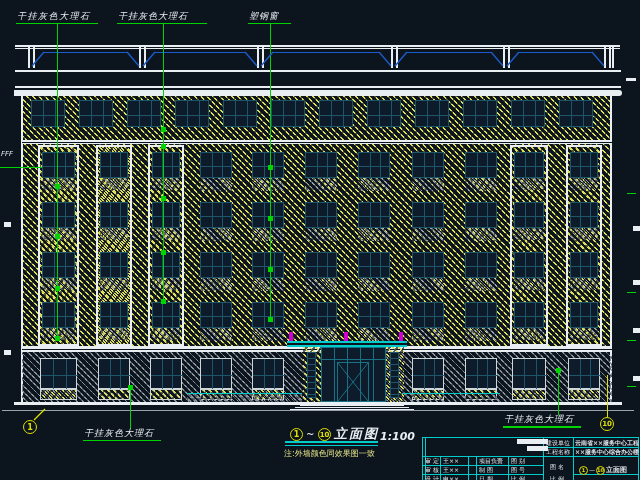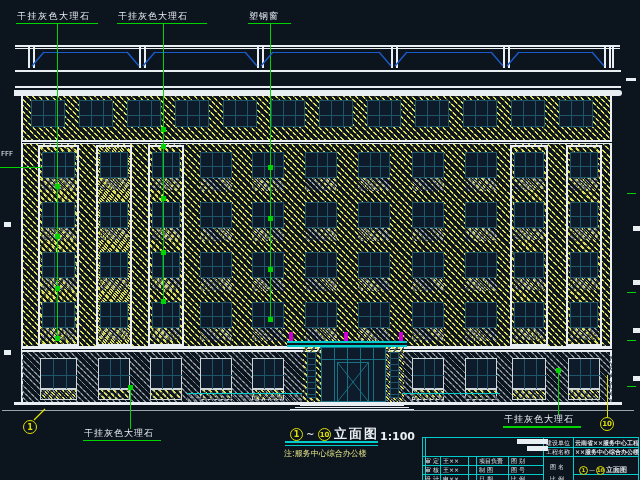--- a/index.html
+++ b/index.html
@@ -1,19 +1,19 @@
 <!DOCTYPE html>
 <html><head>
 <meta charset="utf-8">
 <style>
   html,body{margin:0;padding:0;background:#000;}
   #canvas{position:relative;width:640px;height:480px;overflow:hidden;
     background:#0c141d;font-family:"DejaVu Sans",sans-serif;}
   .abs{position:absolute;}
-  .txt{color:#e8eef2;white-space:nowrap;line-height:1;}
+  .txt{color:#e8eef2;white-space:nowrap;line-height:1;font-style:italic;}
   .hatch-y{background-image:
       repeating-linear-gradient(-55deg, rgba(12,20,29,.65) 0 2px, transparent 2px 6px),
       repeating-linear-gradient(45deg, transparent 0 3px, #dede5c 3px 4.4px);}
   .hatch-g{background-image:
       repeating-linear-gradient(-55deg, rgba(12,20,29,.55) 0 2px, transparent 2px 5px),
       repeating-linear-gradient(45deg, transparent 0 2.6px, #99a1a9 2.6px 3.8px);}
   .hatch-gd{background-image:
       repeating-linear-gradient(-55deg, rgba(12,20,29,.45) 0 2px, transparent 2px 5px),
       repeating-linear-gradient(45deg, transparent 0 3.2px, #8b939c 3.2px 4.4px);}
   .white{background:#e8eef2;}
@@ -542,21 +542,21 @@
   <div class="abs yellow" style="left:607px;top:375px;width:1px;height:42px;"></div>
 
   <div>
     <div class="circ" style="left:290px;top:428px;width:13px;height:13px;font-size:8px;">1</div>
     <div class="abs txt" style="left:306px;top:430px;font-size:10px;">~</div>
     <div class="circ" style="left:318px;top:428px;width:13px;height:13px;font-size:7px;">10</div>
     <div class="abs txt" style="left:334px;top:427px;font-size:13px;font-weight:bold;letter-spacing:2px;">立面图</div>
     <div class="abs cyanl" style="left:285px;top:441px;width:93px;height:2px;"></div>
     <div class="abs cyanl" style="left:285px;top:445px;width:93px;height:1px;"></div>
     <div class="abs txt" style="left:380px;top:431px;font-size:11px;font-weight:bold;">1:100</div>
-    <div class="abs" style="left:284px;top:448px;font-size:8px;color:#e6e68a;white-space:nowrap;">注:服务中心综合办公楼</div>
+    <div class="abs" style="left:284px;top:448px;font-size:8px;color:#e6e68a;white-space:nowrap;">注:外墙颜色同效果图一致</div>
   </div>
 
   <div id="titleblock" class="abs" style="left:422px;top:437px;width:217px;height:43px;">
     <div class="tb-line" style="left:0;top:0;width:217px;height:1px;"></div>
     <div class="tb-line" style="left:0;top:0;width:1px;height:43px;"></div>
     <div class="tb-line" style="left:3px;top:0;width:1px;height:43px;"></div>
     <div class="tb-line" style="left:216px;top:0;width:1px;height:43px;"></div>
     <div class="tb-line" style="left:121px;top:0;width:1px;height:43px;"></div>
     <div class="tb-line" style="left:151px;top:0;width:1px;height:43px;"></div>
     <div class="tb-line" style="left:121px;top:10px;width:96px;height:1px;"></div>

